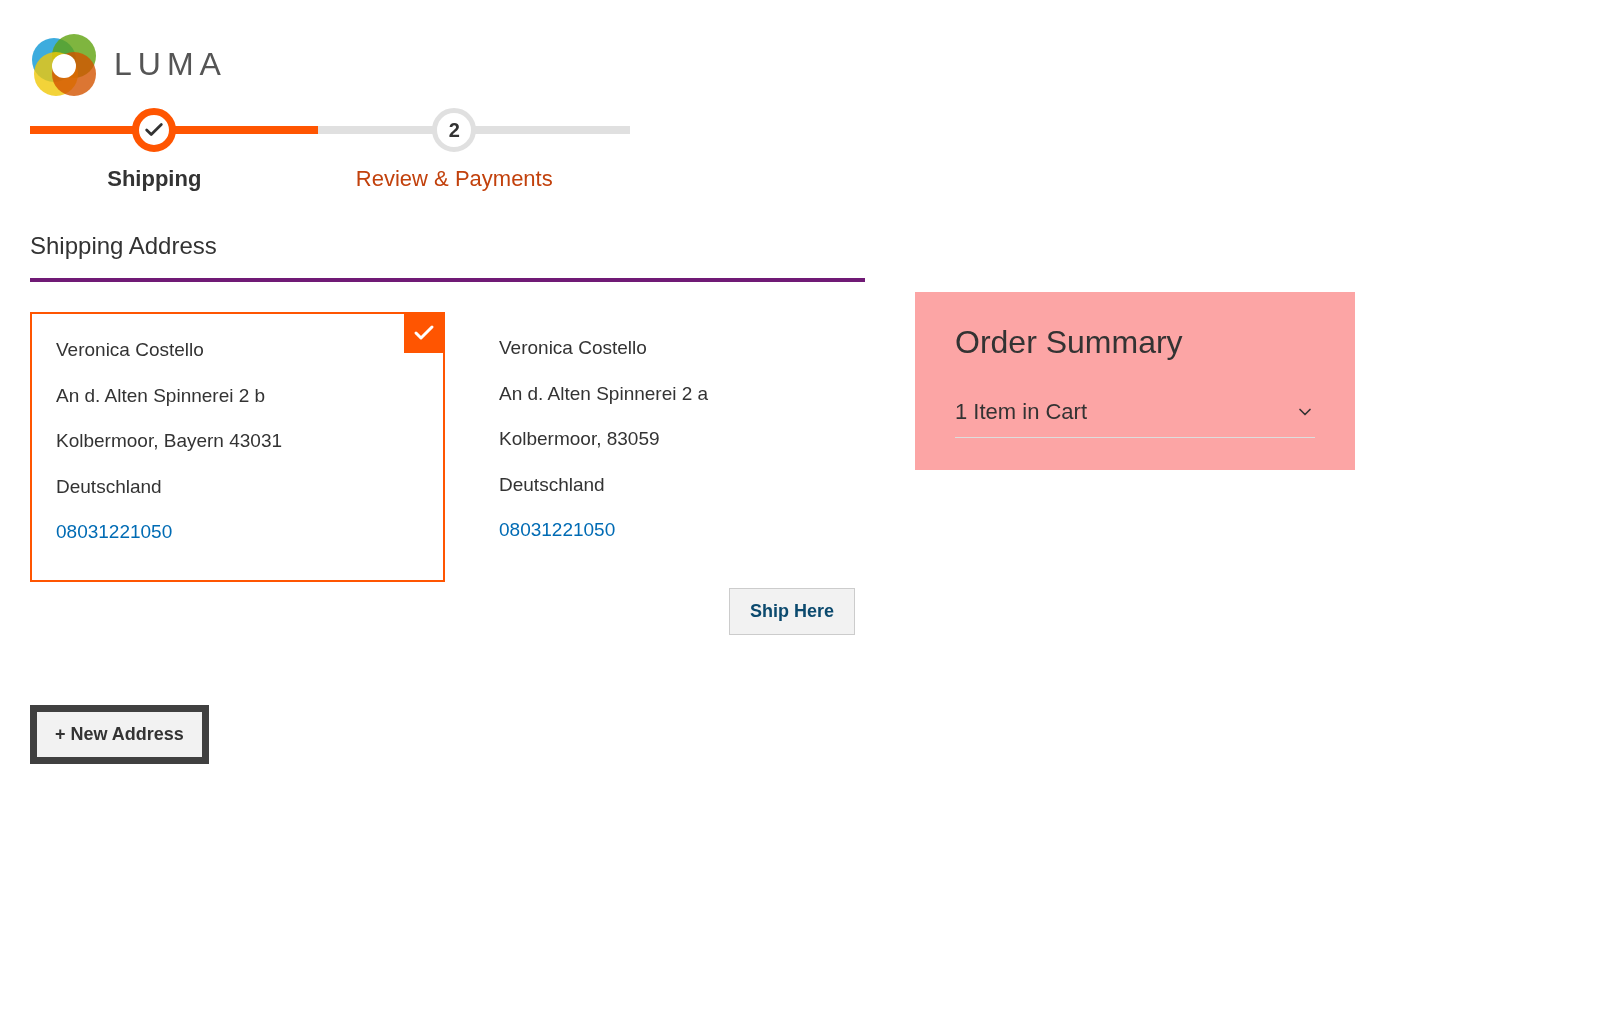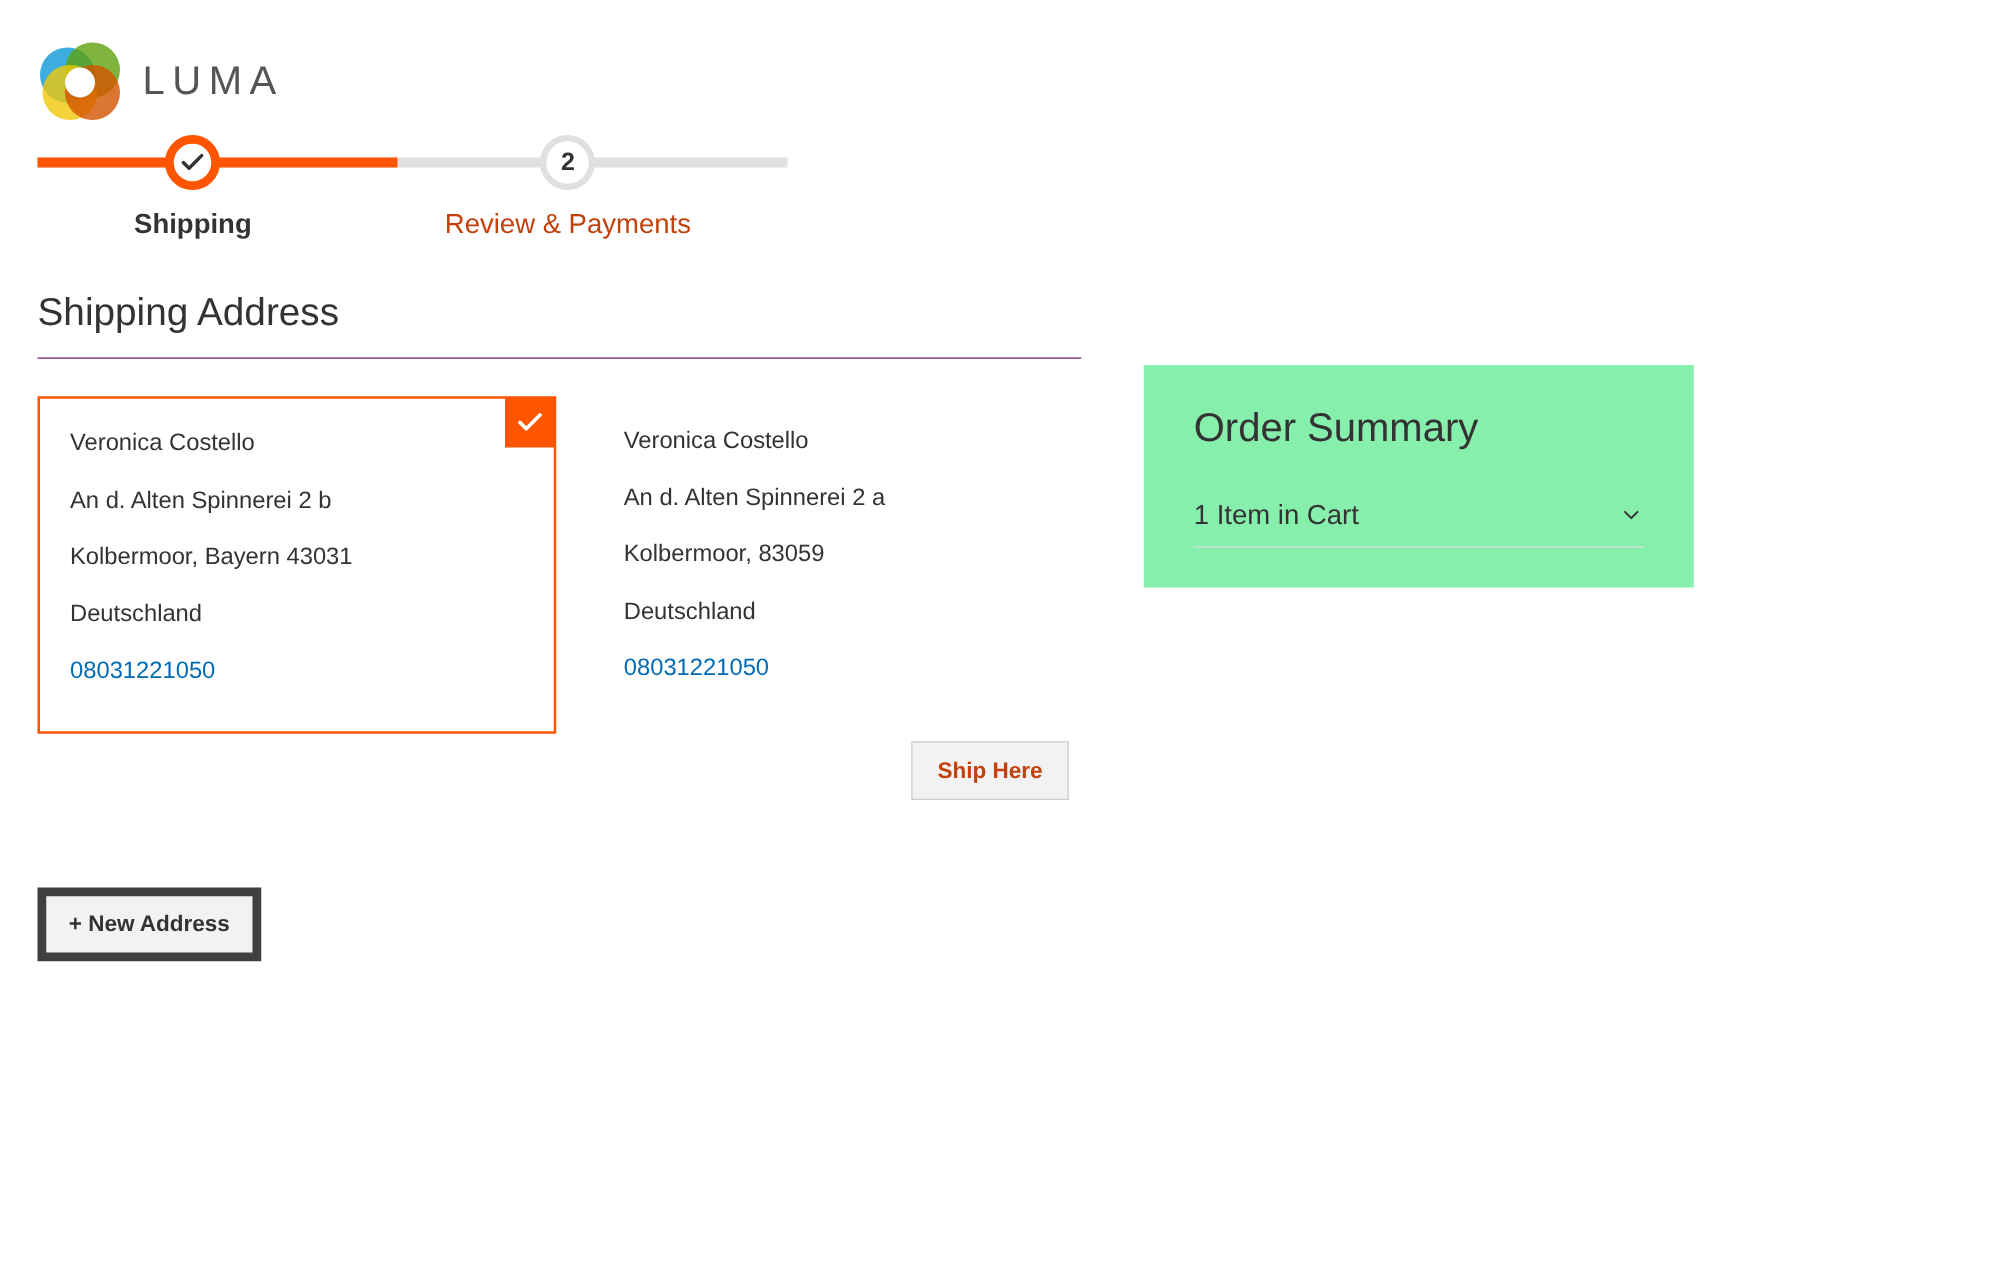--- a/index.html
+++ b/index.html
@@ -86,25 +86,25 @@
     }
     .main-content {
       display: flex;
       margin-top: 40px;
       gap: 50px;
     }
     .left {
       flex: 0 0 835px;
     }
     .page-title {
-      font-size: 31px;
+      font-size: 24px;
       font-weight: 300;
       color: #333;
       padding-bottom: 18px;
-      border-bottom: 1px solid #701a75;
+      border-bottom: 4px solid #701a75;
     }
     .addresses {
       display: flex;
       gap: 30px;
       margin-top: 30px;
       align-items: flex-start;
     }
     .addr-col {
       display: flex;
       flex-direction: column;
@@ -136,21 +136,21 @@
       justify-content: center;
     }
     .phone-link {
       color: #006bb4;
     }
     .ship-btn {
       align-self: flex-end;
       margin-top: 6px;
       font-size: 18px;
       font-weight: 600;
-      color: #c2410c;
+      color: #0c4a6e;
       background: #f2f2f2;
       border: 1px solid #ccc;
       padding: 12px 20px;
       cursor: pointer;
       font-family: inherit;
     }
     .new-addr-btn {
       margin-top: 70px;
       font-size: 18px;
       font-weight: 600;
@@ -159,21 +159,21 @@
       border: 7px solid #404040;
       padding: 12px 18px;
       cursor: pointer;
       font-family: inherit;
     }
     .sidebar {
       flex: 0 0 440px;
       margin-top: 60px;
     }
     .order-summary {
-      background: #86efac;
+      background: #fca5a5;
       padding: 32px 40px;
     }
     .summary-title {
       font-size: 32px;
       font-weight: 300;
       color: #333;
       margin-bottom: 26px;
     }
     .cart-toggle {
       display: flex;

